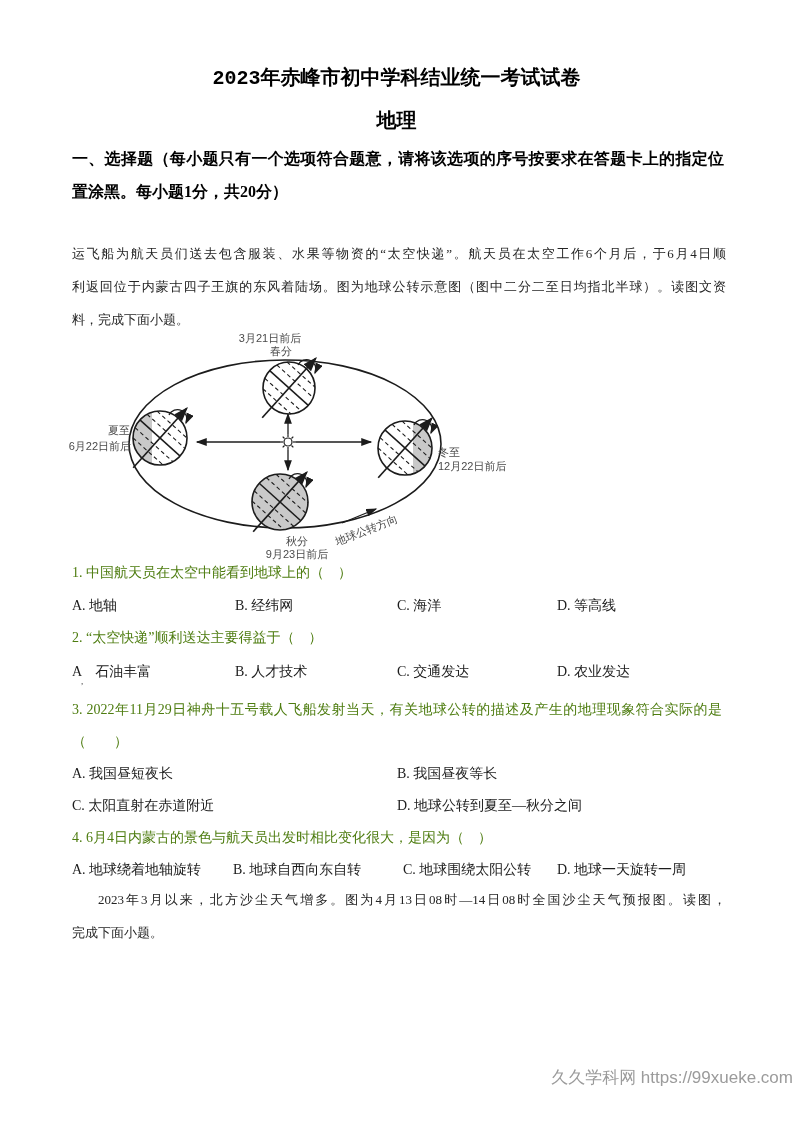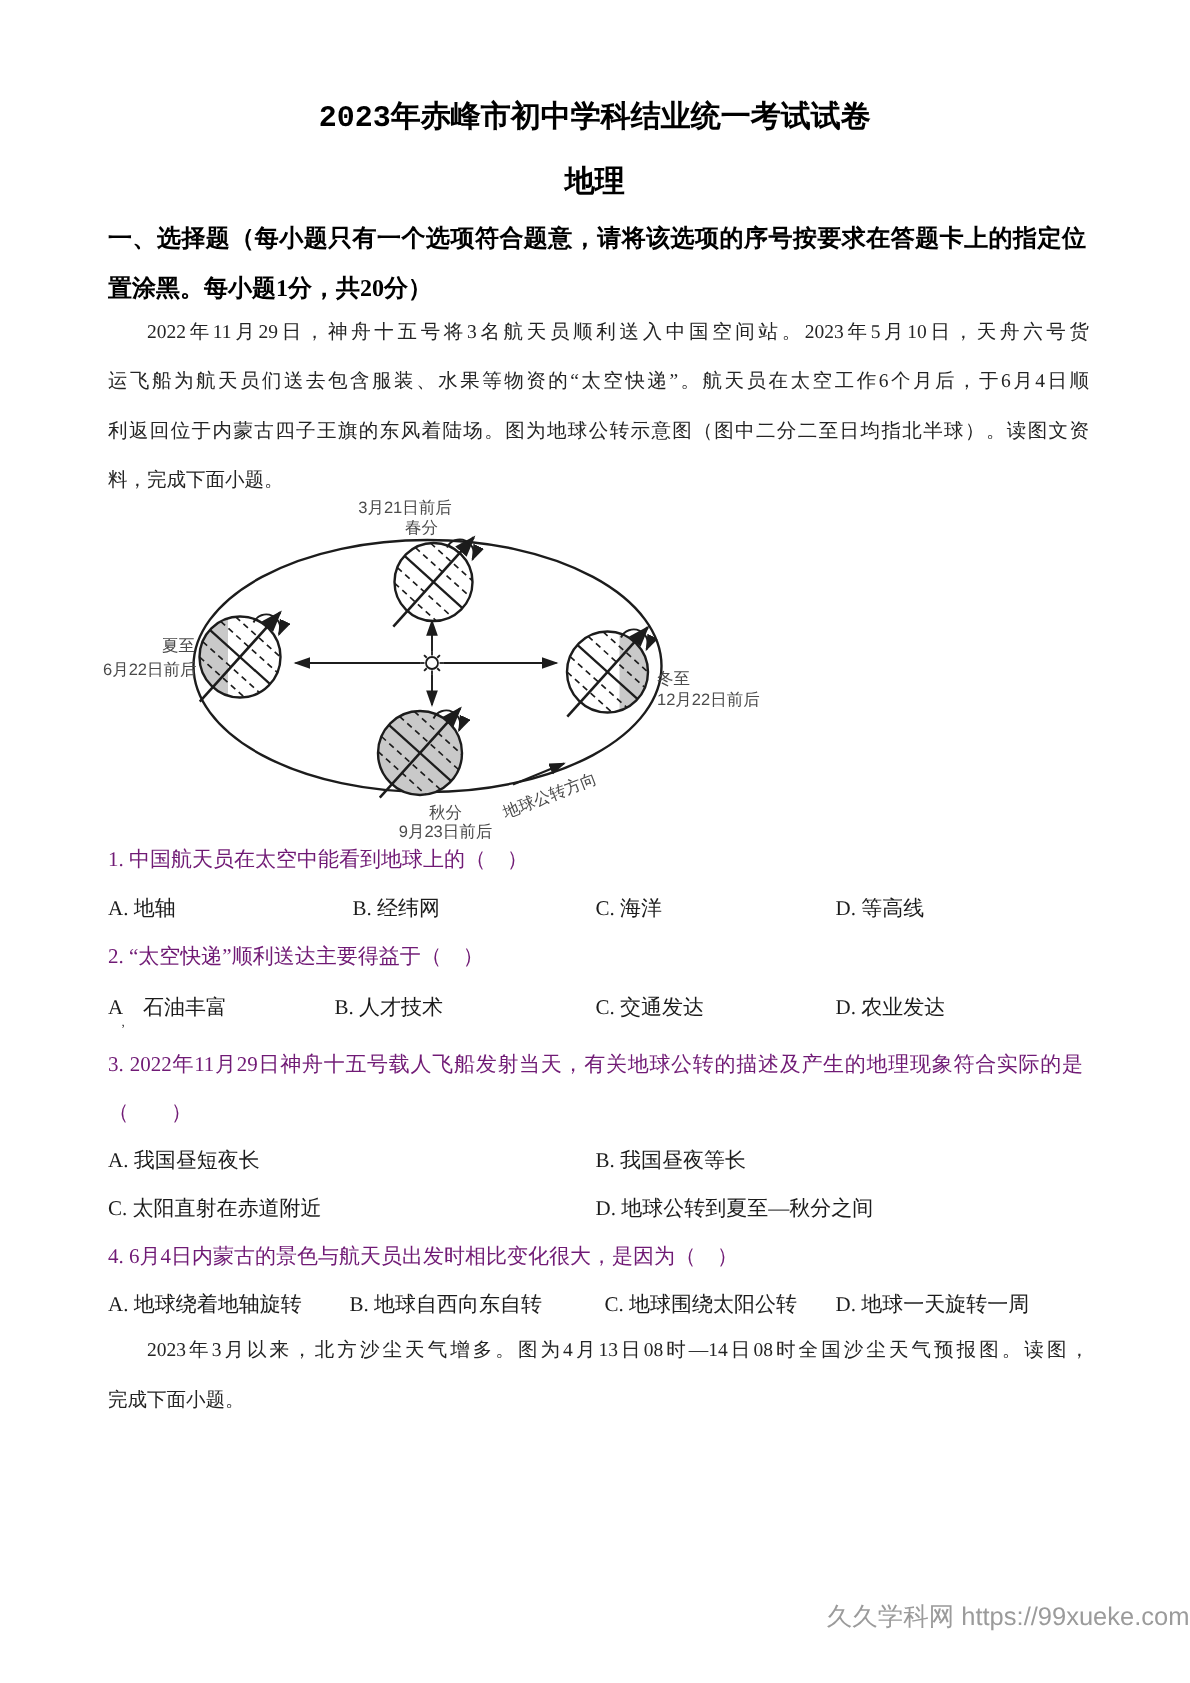--- a/index.html
+++ b/index.html
@@ -6,41 +6,40 @@
   .page{position:relative;width:793px;height:1122px;margin:0 auto;background:#fff;
         font-family:"Liberation Serif","DejaVu Serif",serif;color:#1c1c1c;overflow:hidden;}
   .abs{position:absolute;}
   .nowrap{white-space:nowrap;}
   .title{width:793px;text-align:center;font-weight:bold;font-size:20px;color:#000;font-family:Liberation Mono, monospace;}
   .subject{width:793px;text-align:center;font-weight:bold;font-size:20px;color:#000;}
   .instr{left:72px;width:652px;font-weight:bold;font-size:16px;color:#000;}
   .jline{text-align:justify;text-align-last:justify;text-justify:inter-character;}
   .pline{left:72px;width:654px;font-size:13px;color:#242424;}
   .indent{text-indent:26px;}
-  .q{font-size:14px;color:#701a75;}
+  .q{font-size:14px;color:#4d7c0f;}
   .qstem{left:72px;}
   .qjust{width:650px;text-align:justify;text-align-last:justify;text-justify:inter-character;}
   .opt{font-size:14px;color:#1c1c1c;white-space:nowrap;}
   .stray{font-size:9px;color:#444;}
   .watermark{width:793px;text-align:right;font-size:17px;color:#9b9b9b;
              font-family:"Liberation Sans","DejaVu Sans",sans-serif;}
   svg text{font-family:"Liberation Sans","DejaVu Sans",sans-serif;font-size:11px;fill:#4a4a4a;}
 </style>
 </head>
 <body>
 
 <div class="page">
 
   <div class="abs title" style="top:64px;left:0;">2023年赤峰市初中学科结业统一考试试卷</div>
   <div class="abs instr jline" style="top:149px;">一、选择题（每小题只有一个选项符合题意，请将该选项的序号按要求在答题卡上的指定位</div>
 
   <div class="abs subject" style="top:107px;left:0;">地理</div>
   <div class="abs instr nowrap" style="top:182px;">置涂黑。每小题1分，共20分）</div>
 
-  <div class="abs pline jline indent" style="top:212px;">2022年11月29日，神舟十五号将3名航天员顺利送入中国空间站。2023年5月10日，天舟六号货</div>
   <div class="abs pline jline" style="top:245px;">运飞船为航天员们送去包含服装、水果等物资的“太空快递”。航天员在太空工作6个月后，于6月4日顺</div>
   <div class="abs pline jline" style="top:278px;">利返回位于内蒙古四子王旗的东风着陆场。图为地球公转示意图（图中二分二至日均指北半球）。读图文资</div>
   <div class="abs pline nowrap" style="top:311px;">料，完成下面小题。</div>
 
   <svg class="abs" style="left:56px;top:328px;" width="490" height="238" viewBox="56 328 490 238">
     <defs>
       <marker id="ah" markerWidth="9" markerHeight="7" refX="7.5" refY="3" orient="auto-start-reverse">
         <path d="M0,0 L8.5,3 L0,6 z" fill="#1c1c1c"></path>
       </marker>
       <clipPath id="clipL">
@@ -142,21 +141,21 @@
   </svg>
 
   <div class="abs q qstem nowrap" style="top:564px;">1. 中国航天员在太空中能看到地球上的（　）</div>
   <div class="abs opt" style="top:597px;left:72px;">A. 地轴</div>
   <div class="abs opt" style="top:597px;left:235px;">B. 经纬网</div>
   <div class="abs opt" style="top:597px;left:397px;">C. 海洋</div>
   <div class="abs opt" style="top:597px;left:557px;">D. 等高线</div>
 
   <div class="abs q qstem nowrap" style="top:629px;">2. “太空快递”顺利送达主要得益于（　）</div>
   <div class="abs opt" style="top:663px;left:72px;">A　石油丰富</div>
-  <div class="abs opt" style="top:663px;left:223px;text-align:center;">B. 人才技术</div>
+  <div class="abs opt" style="top:663px;left:235px;text-align:center;">B. 人才技术</div>
   <div class="abs opt" style="top:663px;left:397px;">C. 交通发达</div>
   <div class="abs opt" style="top:663px;left:557px;">D. 农业发达</div>
   <div class="abs stray" style="top:676px;left:81px;">,</div>
 
   <div class="abs q qstem qjust" style="top:701px;">3. 2022年11月29日神舟十五号载人飞船发射当天，有关地球公转的描述及产生的地理现象符合实际的是</div>
   <div class="abs q qstem nowrap" style="top:733px;">（　　）</div>
   <div class="abs opt" style="top:765px;left:72px;">A. 我国昼短夜长</div>
   <div class="abs opt" style="top:765px;left:397px;">B. 我国昼夜等长</div>
   <div class="abs opt" style="top:797px;left:72px;">C. 太阳直射在赤道附近</div>
   <div class="abs opt" style="top:797px;left:397px;">D. 地球公转到夏至—秋分之间</div>

